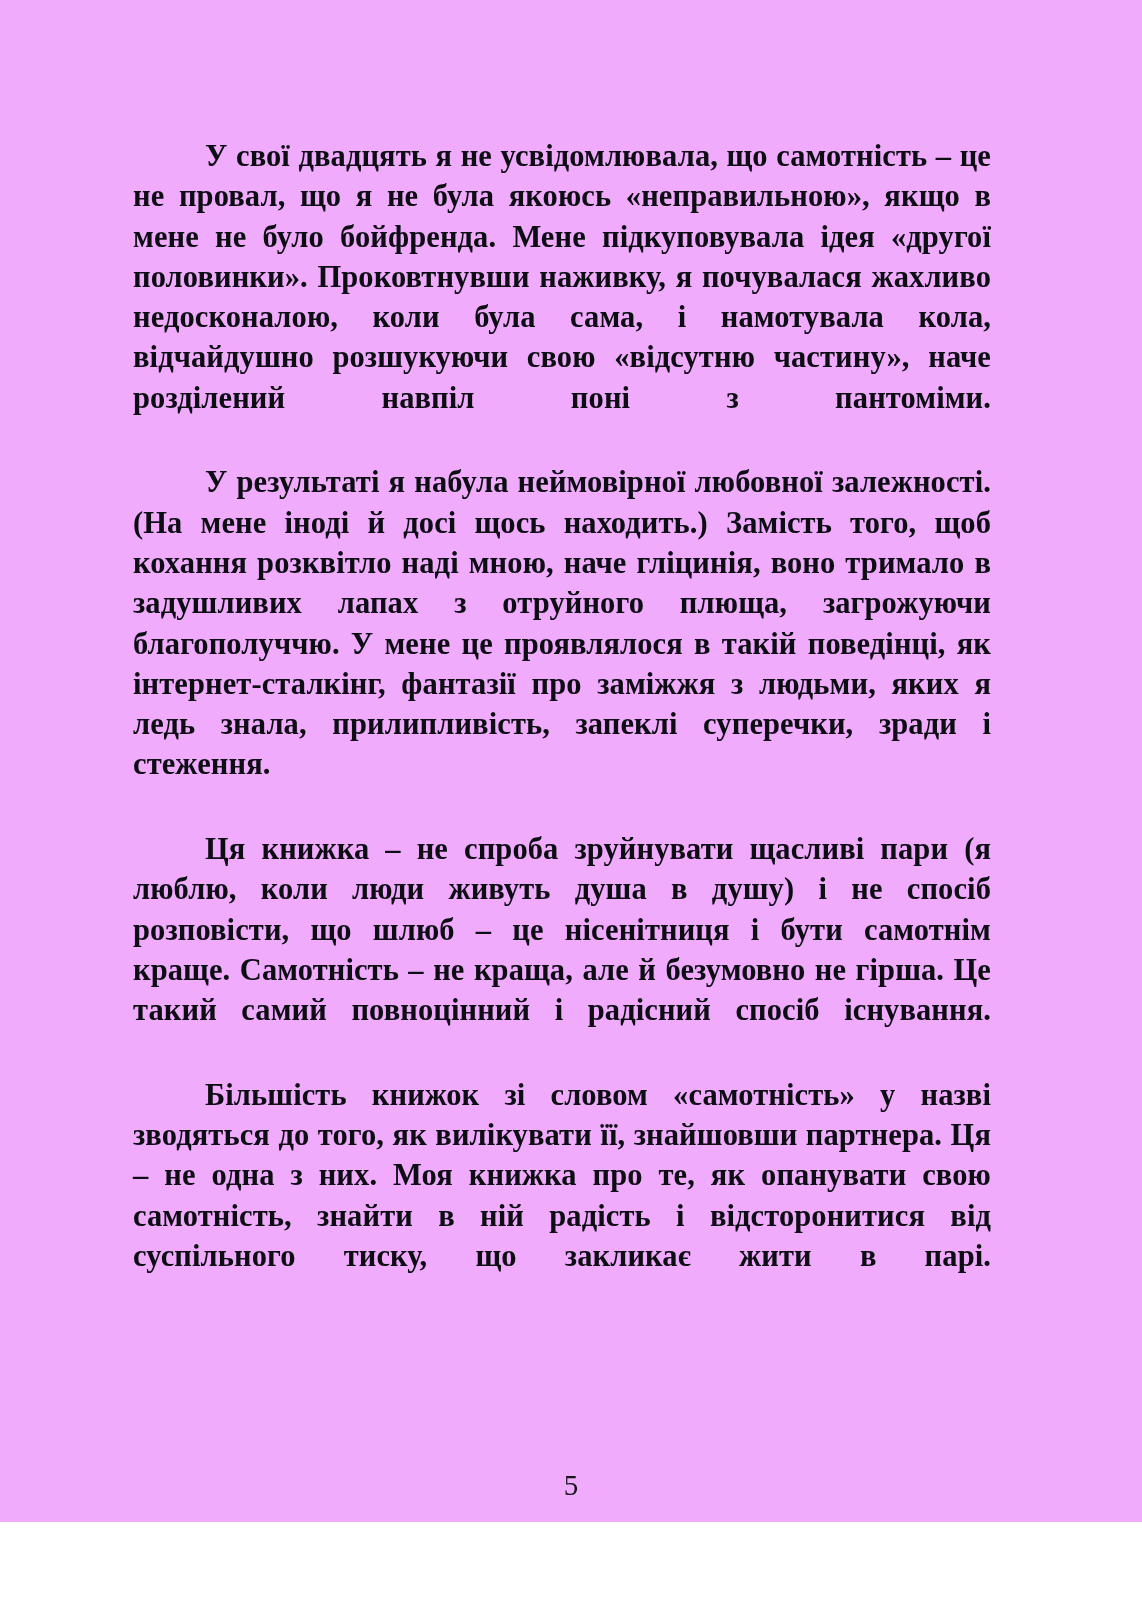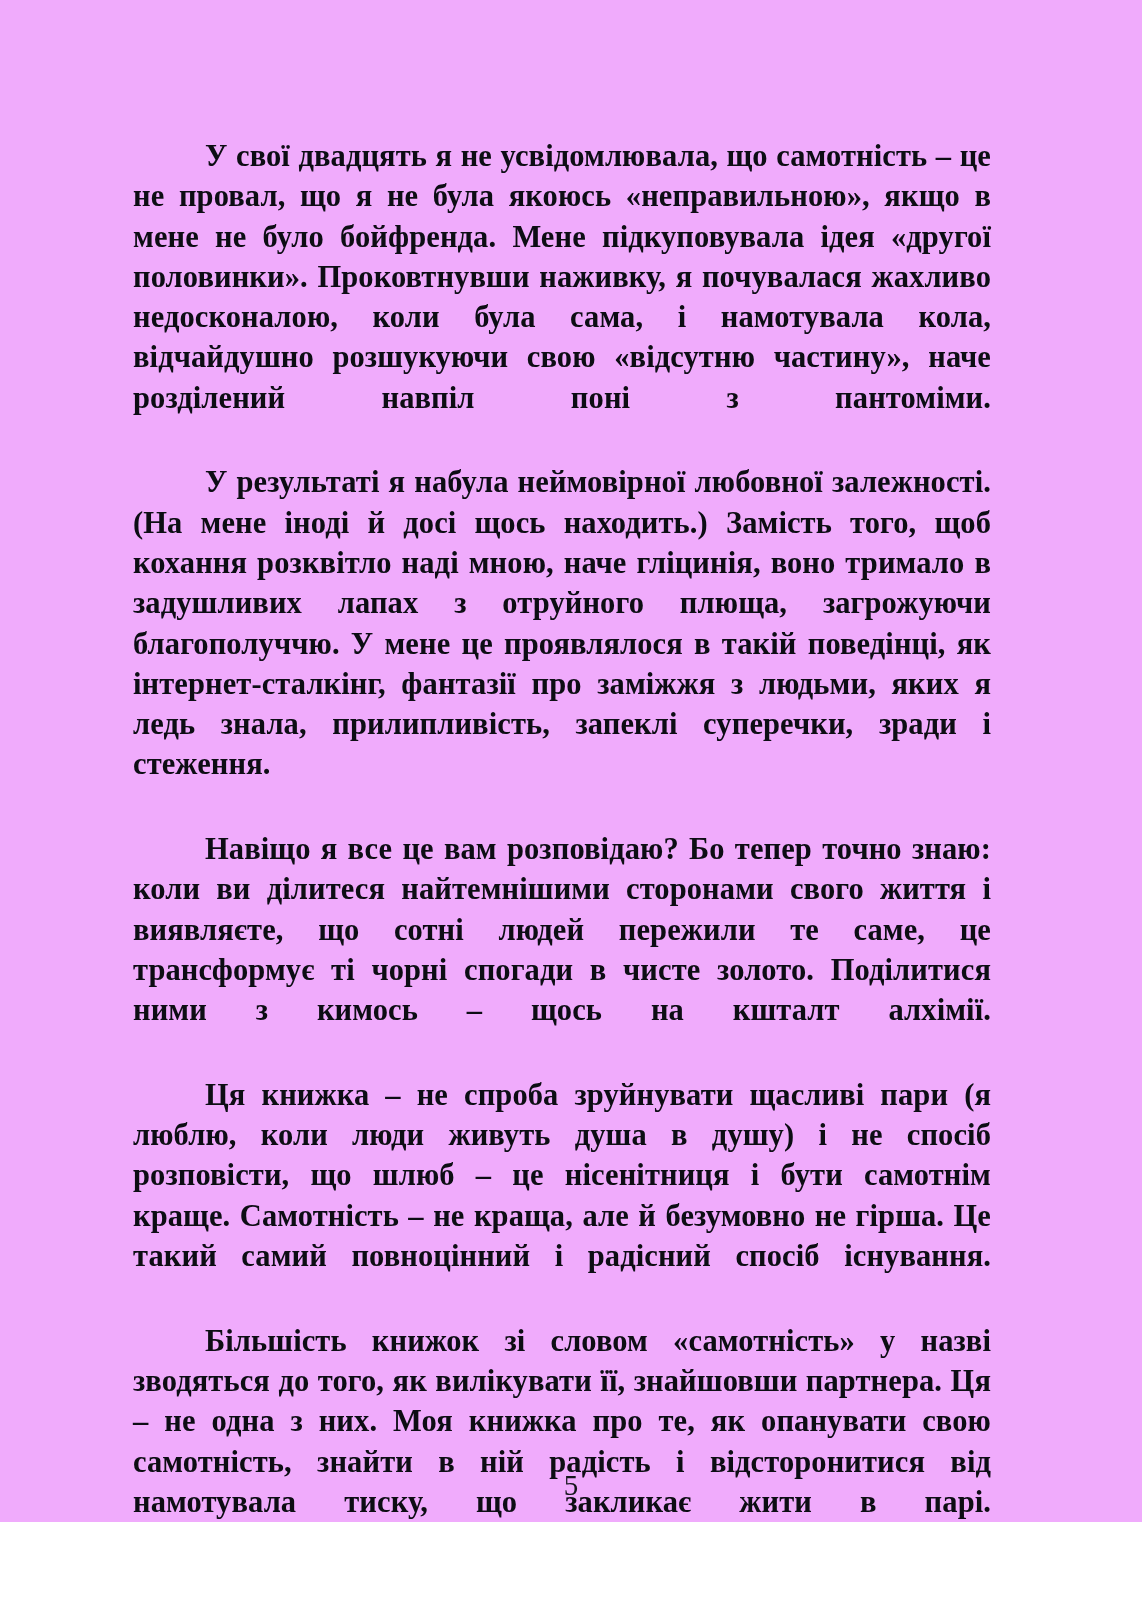--- a/index.html
+++ b/index.html
@@ -60,20 +60,19 @@
   }
 </style>
 </head>
 <body>
 
 <div class="page">
 
   <div class="text-block">
     <p class="para">У свої двадцять я не усвідомлювала, що самотність – це не провал, що я не була якоюсь «неправильною», якщо в мене не було бойфренда. Мене підкуповувала ідея «другої половинки». Проковтнувши наживку, я почувалася жахливо недосконалою, коли була сама, і намотувала кола, відчайдушно розшукуючи свою «відсутню частину», наче розділений навпіл поні з пантомiми.</p>
     <p class="para">У результаті я набула неймовірної любовної залежності. (На мене іноді й досі щось находить.) Замість того, щоб кохання розквітло наді мною, наче гліцинія, воно тримало в задушливих лапах з отруйного плюща, загрожуючи благополуччю. У мене це проявлялося в такій поведінці, як інтернет-сталкінг, фантазії про заміжжя з людьми, яких я ледь знала, прилипливість, запеклі суперечки, зради і стеження.</p>
-    <p class="para">Навіщо я все це вам розповідаю? Бо тепер точно знаю: коли ви ділитеся найтемнішими сторонами свого життя і виявляєте, що сотні людей пережили те саме, це трансформує ті чорні спогади в чисте золото. Поділитися ними з кимось – щось на кшталт алхімії.</p>
     <p class="para">Ця книжка – не спроба зруйнувати щасливі пари (я люблю, коли люди живуть душа в душу) і не спосіб розповісти, що шлюб – це нісенітниця і бути самотнім краще. Самотність – не краща, але й безумовно не гірша. Це такий самий повноцінний і радісний спосіб існування.</p>
-    <p class="para">Більшість книжок зі словом «самотність» у назві зводяться до того, як вилікувати її, знайшовши партнера. Ця – не одна з них. Моя книжка про те, як опанувати свою самотність, знайти в ній радість і відсторонитися від намотувала тиску, що закликає жити в парі.</p>
+    <p class="para">Більшість книжок зі словом «самотність» у назві зводяться до того, як вилікувати її, знайшовши партнера. Ця – не одна з них. Моя книжка про те, як опанувати свою самотність, знайти в ній радість і відсторонитися від суспільного тиску, що закликає жити в парі.</p>
   </div>
 
   <div class="folio">5</div>
 
 </div>
 
 </body></html>

